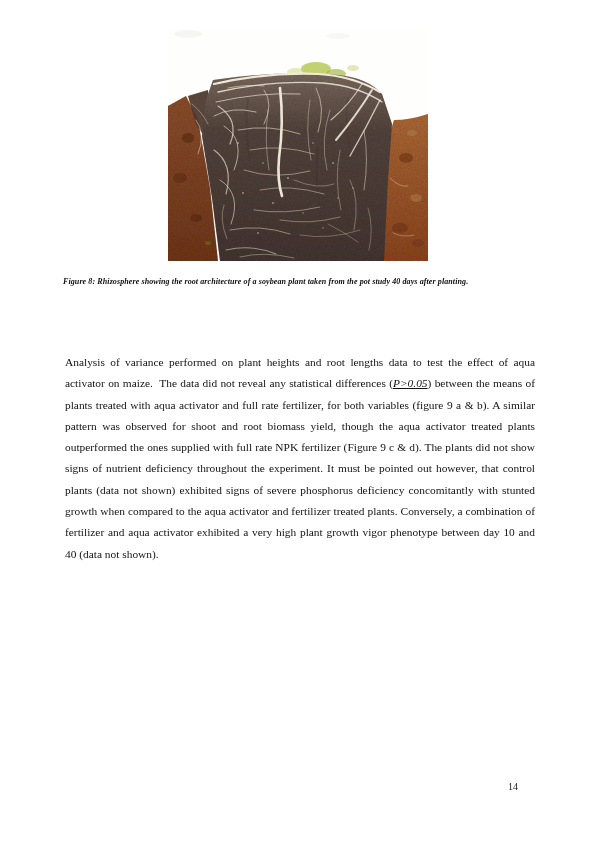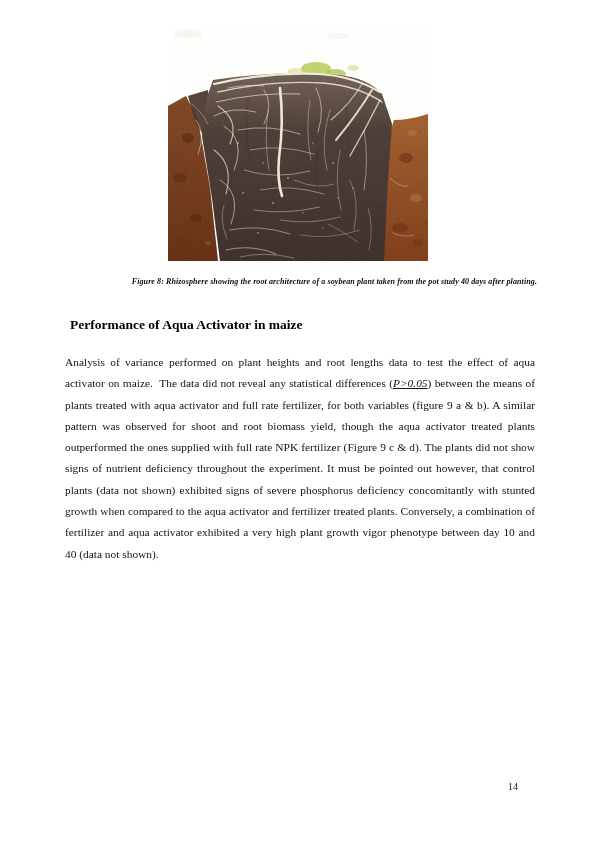--- a/index.html
+++ b/index.html
@@ -21,21 +21,21 @@
     top: 28px;
     width: 260px;
     height: 233px;
   }
   .photo svg { display: block; }
   .caption {
     position: absolute;
     left: 63px;
     top: 277px;
     width: 474px;
-    text-align: right;
+    text-align: left;
     font-size: 8px;
     font-weight: bold;
     font-style: italic;
     color: #0e0e0e;
     letter-spacing: 0.1px;
   }
   .heading {
     position: absolute;
     left: 70px;
     top: 317px;
@@ -192,19 +192,18 @@
           <circle cx="75" cy="165" r="0.9" opacity="0.55"></circle>
           <circle cx="155" cy="200" r="0.8" opacity="0.5"></circle>
           <circle cx="90" cy="205" r="0.9" opacity="0.5"></circle>
           <circle cx="170" cy="170" r="0.8" opacity="0.5"></circle>
         </g>
       </svg>
     </div>
     <figcaption class="caption">Figure 8: Rhizosphere showing the root architecture of a soybean plant taken from the pot study 40 days after planting.</figcaption>
   </figure>
 
-  <h2 class="heading">Performance of Aqua Activator in maize</h2>
 
   <p class="body-text"><span>Analysis of variance performed on plant heights and root lengths data to test the effect of aqua activator on maize.&nbsp; The data did not reveal any statistical differences (</span><i>P&gt;0.05</i><span>) between the means of plants treated with aqua activator and full rate fertilizer, for both variables (figure 9 a &amp; b). A similar pattern was observed for shoot and root biomass yield, though the aqua activator treated plants outperformed the ones supplied with full rate NPK fertilizer (Figure 9 c &amp; d). The plants did not show signs of nutrient deficiency throughout the experiment. It must be pointed out however, that control plants (data not shown) exhibited signs of severe phosphorus deficiency concomitantly with stunted growth when compared to the aqua activator and fertilizer treated plants. Conversely, a combination of fertilizer and aqua activator exhibited a very high plant growth vigor phenotype between day 10 and 40 (data not shown).</span></p>
 
   <div class="page-number">14</div>
 
 </div>
 
 </body></html>

